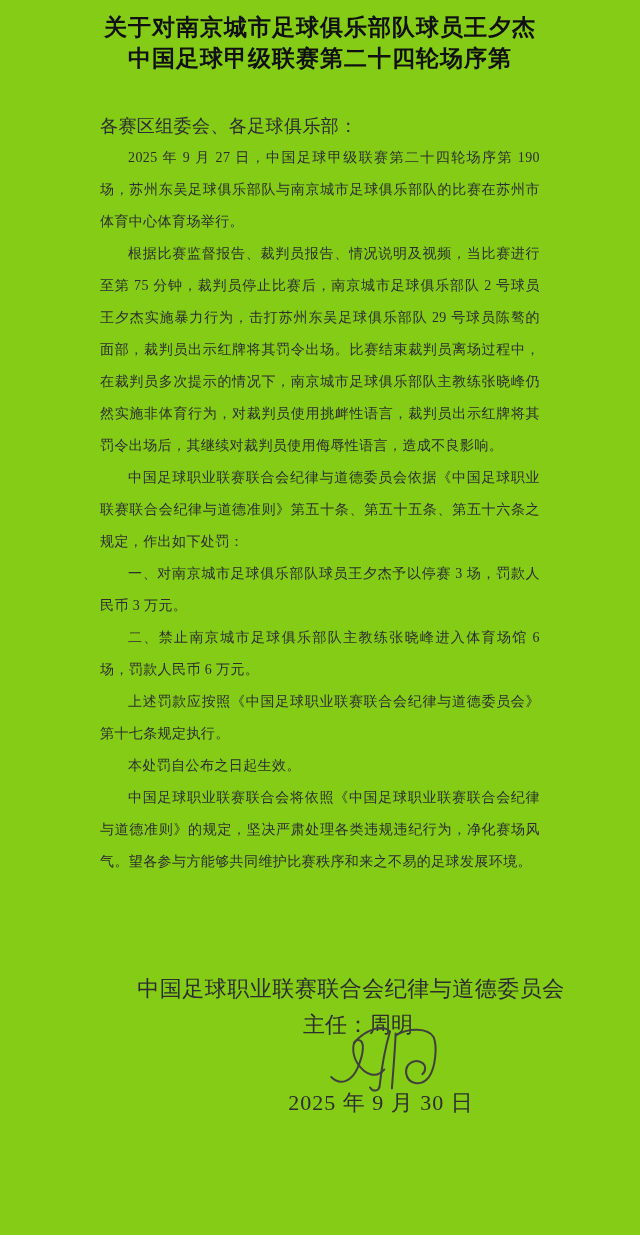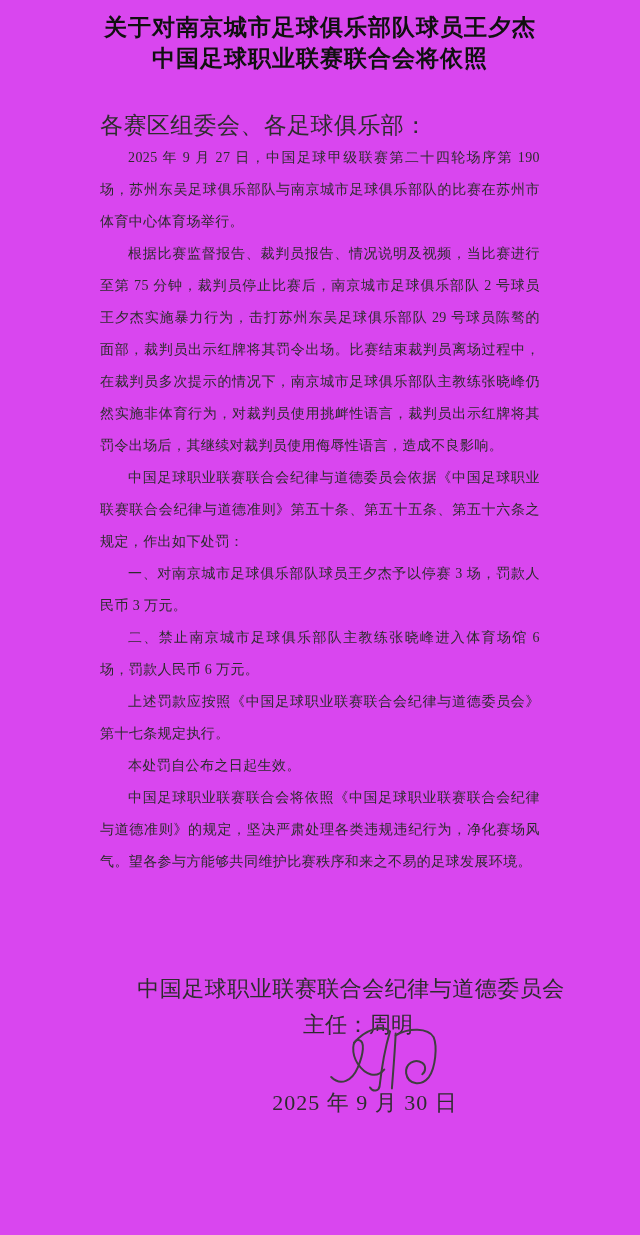--- a/index.html
+++ b/index.html
@@ -1,39 +1,39 @@
 <!DOCTYPE html>
 <html><head>
 <meta charset="utf-8">
 <style>
   html, body { margin: 0; padding: 0; background: #ffffff; }
   .page {
     position: relative;
     width: 640px;
     height: 1235px;
     box-sizing: border-box;
-    background: #d946ef;
+    background: #84cc16;
     font-family: "Liberation Serif", "DejaVu Serif", serif;
     color: #2d2d2d;
     padding: 12px 100px 0 100px;
     overflow: hidden;
   }
   .doc-title {
     margin: 0;
     font-size: 23px;
     font-weight: 700;
     line-height: 31px;
     text-align: center;
     color: #101010;
     letter-spacing: 1px;
   }
   .doc-title .title-line { display: block; }
   .salutation {
     margin: 36px 0 0 0;
-    font-size: 23px;
+    font-size: 18px;
     line-height: 32px;
     letter-spacing: 0.4px;
   }
   .para {
     margin: 0;
     font-size: 14px;
     line-height: 32px;
     text-align: justify;
     text-justify: inter-character;
     text-indent: 2em;
@@ -58,32 +58,32 @@
     display: block;
     margin: -14px auto 0 auto;
     position: relative;
     left: 39px;
     width: 126px;
     height: 74px;
   }
   .sig-date {
     margin: -4px 0 0 0;
     position: relative;
-    left: 14px;
+    left: 30px;
     letter-spacing: 1px;
   }
 </style>
 </head>
 <body>
 
 <div class="page">
 
   <h1 class="doc-title">
     <span class="title-line">关于对南京城市足球俱乐部队球员王夕杰</span>
-    <span class="title-line">中国足球职业联赛联合会将依照</span>
+    <span class="title-line">中国足球甲级联赛第二十四轮场序第</span>
   </h1>
 
   <p class="salutation">各赛区组委会、各足球俱乐部：</p>
 
   <p class="para">2025 年 9 月 27 日，中国足球甲级联赛第二十四轮场序第 190 场，苏州东吴足球俱乐部队与南京城市足球俱乐部队的比赛在苏州市体育中心体育场举行。</p>
   <p class="para">根据比赛监督报告、裁判员报告、情况说明及视频，当比赛进行至第 75 分钟，裁判员停止比赛后，南京城市足球俱乐部队 2 号球员王夕杰实施暴力行为，击打苏州东吴足球俱乐部队 29 号球员陈骜的面部，裁判员出示红牌将其罚令出场。比赛结束裁判员离场过程中，在裁判员多次提示的情况下，南京城市足球俱乐部队主教练张晓峰仍然实施非体育行为，对裁判员使用挑衅性语言，裁判员出示红牌将其罚令出场后，其继续对裁判员使用侮辱性语言，造成不良影响。</p>
   <p class="para">中国足球职业联赛联合会纪律与道德委员会依据《中国足球职业联赛联合会纪律与道德准则》第五十条、第五十五条、第五十六条之规定，作出如下处罚：</p>
 
   <div class="penalties">
     <p class="para">一、对南京城市足球俱乐部队球员王夕杰予以停赛 3 场，罚款人民币 3 万元。</p>

